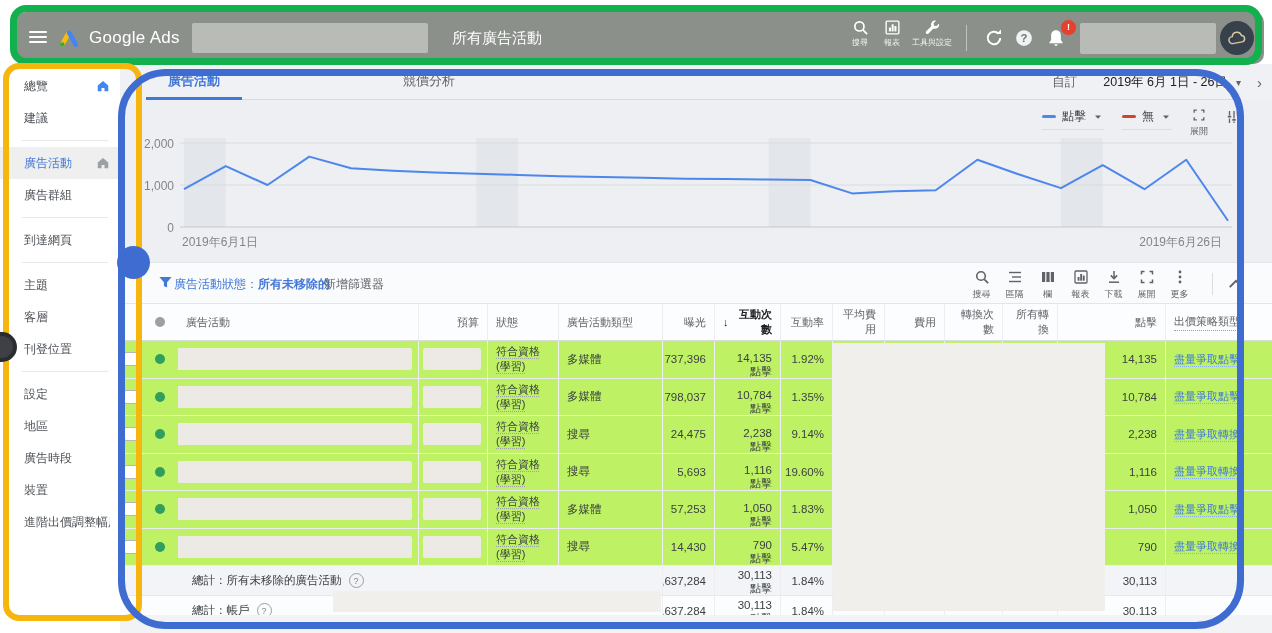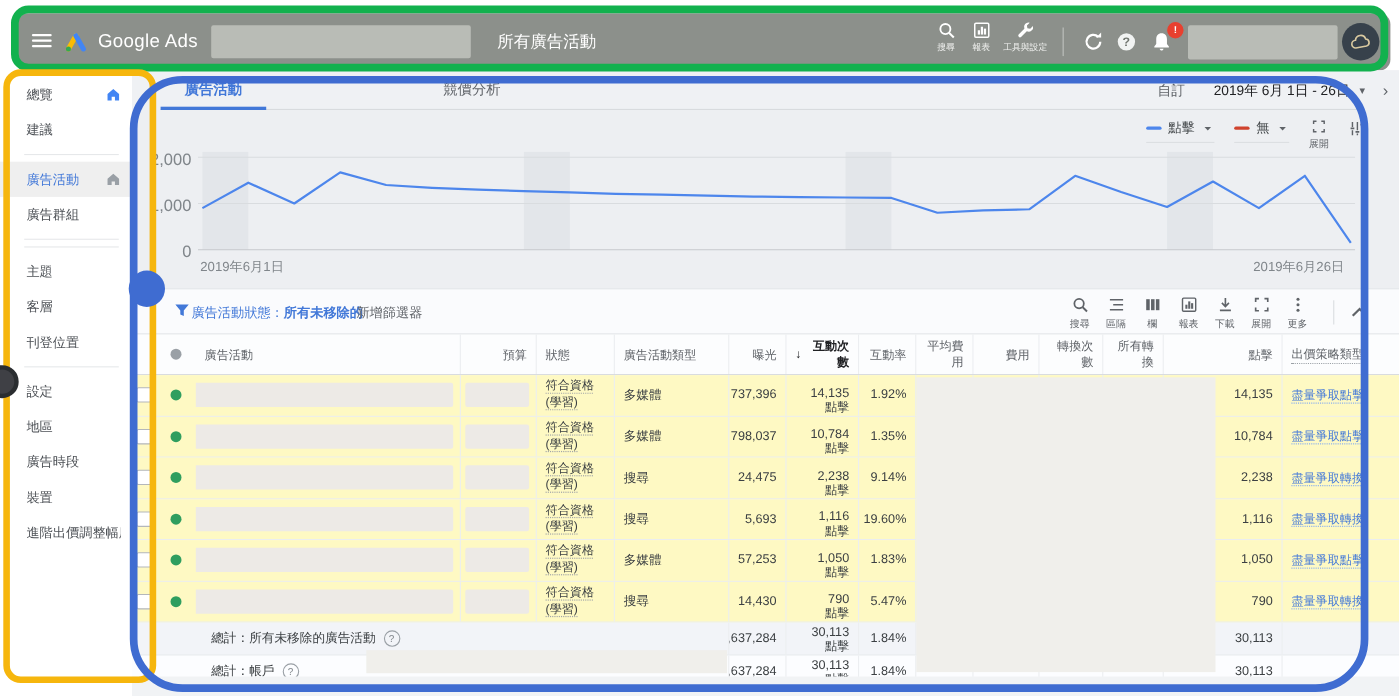--- a/index.html
+++ b/index.html
@@ -61,21 +61,21 @@
   .lg-item{display:flex;align-items:center;gap:6px;font-size:12px;color:#3c4043;padding-bottom:4px;border-bottom:1px solid #dcdfe2;cursor:pointer}
   .lg-dash{width:14px;height:3px;border-radius:2px}
   .lg-caret{width:12px;height:12px;color:#5f6368}
   .lg-caret svg{width:100%;height:100%}
   .lg-expand{display:flex;flex-direction:column;align-items:center;color:#5f6368;cursor:pointer}
   .lg-expand .ic{width:14px;height:14px}
   .lg-expand .ic svg{width:100%;height:100%}
   .lg-expand .lab{font-size:9px;margin-top:3px;color:#5f6368}
   .lg-tune{width:16px;height:16px;color:#5f6368;margin-top:1px;cursor:pointer}
   .lg-tune svg{width:100%;height:100%}
-  .ytick{position:absolute;left:0;width:54px;text-align:right;font-size:15px;color:#80868b}
+  .ytick{position:absolute;left:0;width:54px;text-align:right;font-size:12px;color:#80868b}
   .chart-svg{position:absolute;left:60px;top:38px}
   .xlabel{position:absolute;top:134px;font-size:12px;color:#80868b}
   .xlabel.left{left:62px}.xlabel.right{right:50px}
 
   .tablecard{position:absolute;left:0;top:198px;width:100%;height:353px;background:#fafbfd;border-top:1px solid #e2e5e8;box-sizing:border-box}
   .f-funnel{position:absolute;left:38px;top:12px;width:15px;height:15px;color:#4278d8;cursor:pointer}
   .f-funnel svg{width:100%;height:100%}
   .f-label{position:absolute;left:54px;top:13px;font-size:12px;color:#4278d8;cursor:pointer;white-space:nowrap}
   .f-value{font-weight:bold}
   .f-add{position:absolute;left:204px;top:13px;font-size:12px;color:#5f6368;cursor:pointer;white-space:nowrap}
@@ -84,21 +84,21 @@
   .tb-item .ic{width:16px;height:16px}
   .tb-item .ic svg{width:100%;height:100%}
   .tb-item .lab{font-size:9px;margin-top:3px;white-space:nowrap}
   .tbar-div{position:absolute;left:1092px;top:10px;width:1px;height:22px;background:#dadde0}
   .collapse{position:absolute;left:1106px;top:11px;width:20px;height:20px;color:#5f6368;cursor:pointer}
   .collapse svg{width:100%;height:100%}
 
   .grid{position:absolute;left:0;top:40px;width:1152px}
   .trow{display:grid;grid-template-columns:22px 36px 240px 69px 71px 104px 52px 66px 52px 52px 60px 58px 55px 108px 107px;align-items:stretch}
   .thead{height:36px;background:#fcfdfe;border-top:1px solid #e3e6e9;border-bottom:1px solid #d9dcdf;color:#5f6368;font-size:11px}
-  .data{height:36.5px;background:#fef9c3;border-bottom:1px solid #eaedf0;font-size:11.5px;color:#3c4043}
+  .data{height:36.5px;background:#bef264;border-bottom:1px solid #eaedf0;font-size:11.5px;color:#3c4043}
   .total{height:29px;font-size:11.5px;color:#3c4043;border-bottom:1px solid #e6e9ec}
   .t1{background:#f2f4f8}.t2{background:#fcfdff}
   .tcell{display:flex;align-items:center;padding:0 8px;box-sizing:border-box;overflow:hidden}
   .tcell.r{justify-content:flex-end;text-align:right}
   .tcell.sep{border-left:1px solid #eceef1}
   .tcell.np{padding:0}
   .dot{width:10px;height:10px;border-radius:50%;margin:0 auto;flex:none}
   .dot.green{background:#2f9e5f}.dot.gray{background:#9aa0a6}
   .cbx{width:12px;height:12px;border:1.5px solid #b4b7bb;border-radius:2px;background:#fff;margin-left:4px;flex:none;cursor:pointer}
   .rname{height:22px;background:#edeae6;border-radius:2px;width:236px;margin-left:-2px}
@@ -204,20 +204,23 @@
       <div class="sb-item sel">
         <span class="sb-label">廣告活動</span>
         <span class="sb-home gray"><svg viewBox="0 0 16 16">
             <path d="M8 2.2l6 5.1V14H9.7v-3.8H6.3V14H2V7.3z" fill="currentColor"></path>
           </svg></span>
       </div>
       <div class="sb-item">
         <span class="sb-label">廣告群組</span>
       </div>
       <div class="sb-div"></div>
+      <div class="sb-item">
+        <span class="sb-label">到達網頁</span>
+      </div>
       <div class="sb-div"></div>
       <div class="sb-item">
         <span class="sb-label">主題</span>
       </div>
       <div class="sb-item">
         <span class="sb-label">客層</span>
       </div>
       <div class="sb-item">
         <span class="sb-label">刊登位置</span>
       </div>

